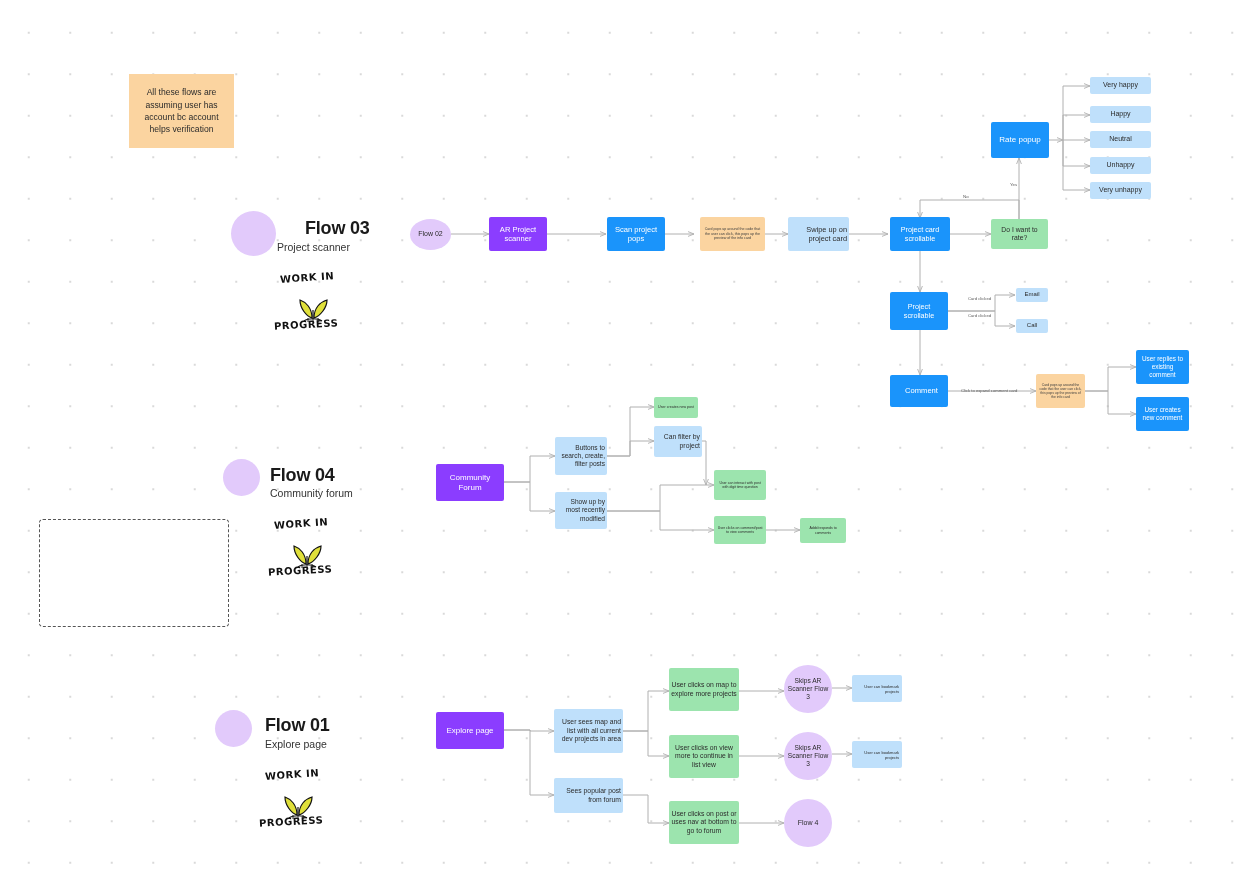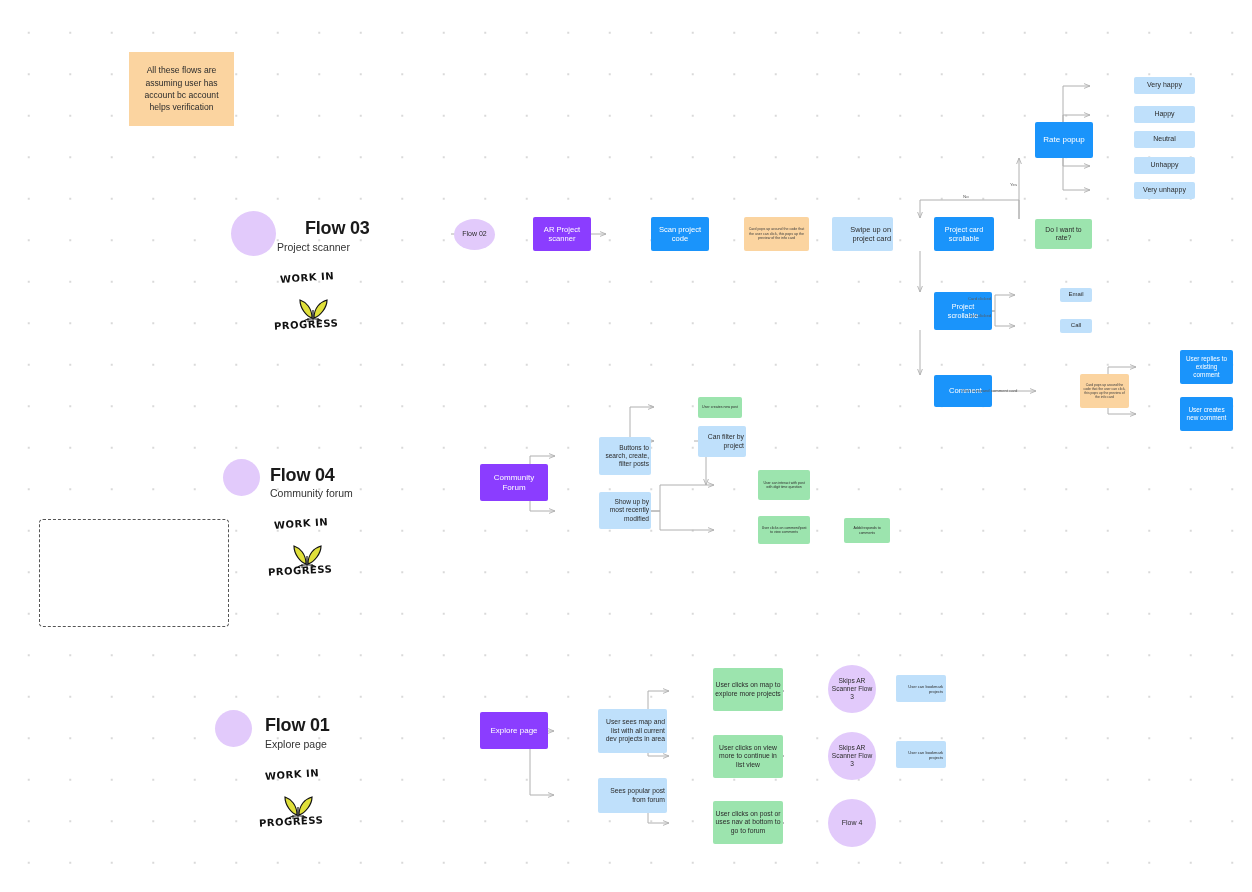--- a/index.html
+++ b/index.html
@@ -29,21 +29,20 @@
     position: absolute;
     display: flex;
     align-items: center;
     justify-content: center;
     text-align: center;
     z-index: 3;
     line-height: 1.25;
     border-radius: 2px;
     padding: 2px;
     color: #ffffff;
-    margin-left: 44px;
   }
   .n-purple { background: #8b3dff; color: #fff; }
   .n-blue   { background: #1a94fb; color: #fff; }
   .n-lblue  { background: #bfe0fb; color: #2b2b2b; text-align: right; }
   .n-orange { background: #fbd4a0; color: #3d3d3d; }
   .n-green  { background: #9ce4ae; color: #2b2b2b; }
   .n-circle { background: #e2cafb; color: #2b2b2b; border-radius: 50%; }
 
   .edge-label {
     position: absolute;
@@ -183,21 +182,21 @@
       <path d="M623,731 L648,731 L648,756 L669,756"></path>
       <path d="M623,795 L648,795 L648,823 L669,823"></path>
       <path d="M739,691 L784,691"></path>
       <path d="M739,756 L784,756"></path>
       <path d="M739,823 L784,823"></path>
       <path d="M832,688 L852,688"></path>
       <path d="M832,754 L852,754"></path>
     </g>
   </svg>
 
-  <div class="sticky" style="left:129px; top:52px; width:105px; height:74px; font-size:8.6px;">All these flows are assuming user has account bc account helps verification</div>
+  <div class="sticky" style="left:129px; top:74px; width:105px; height:74px; font-size:8.6px;">All these flows are assuming user has account bc account helps verification</div>
 
   <div class="flow-dot" style="left:231px; top:211px; width:45px; height:45px;"></div>
   <div class="flow-title" style="left:277px; top:218px; font-size:18px;margin-left:28px;">Flow 03</div>
   <div class="flow-sub" style="left:277px; top:241px; font-size:10.5px;">Project scanner</div>
 
   <div class="wip" style="left:274px; top:272px;">
     <div class="wip-top" style="left:6px; top:0px; font-size:10px; transform:rotate(-4deg);">WORK IN</div>
     <svg width="92" height="40" style="position:absolute; left:8px; top:12px;">
       <path d="M30,34 C30,24 24,18 18,16 C18,24 24,32 30,34 Z" fill="#e0e03a" stroke="#111" stroke-width="1.2"></path>
       <path d="M32,34 C32,24 38,18 45,16 C45,24 38,32 32,34 Z" fill="#e0e03a" stroke="#111" stroke-width="1.2"></path>
@@ -205,21 +204,21 @@
       <path d="M22,37 C26,34 36,34 40,37" stroke="#111" stroke-width="1.1" fill="none"></path>
       <path d="M26,38 L26,34 M31,38 L31,34 M36,38 L36,34" stroke="#111" stroke-width="0.9"></path>
     </svg>
     <div class="wip-bot" style="left:0px; top:47px; font-size:10px; transform:rotate(-3deg);">PROGRESS</div>
   </div>
 
   <div class="node n-circle" style="left:410px; top:219px; width:41px; height:31px; font-size:7px;">Flow 02</div>
 
   <div class="node n-purple" style="left:489px; top:217px; width:58px; height:34px; font-size:7.6px;">AR Project scanner</div>
 
-  <div class="node n-blue" style="left:607px; top:217px; width:58px; height:34px; font-size:7.6px;">Scan project code</div>
+  <div class="node n-blue" style="left:607px; top:217px; width:58px; height:34px; font-size:7.6px;">Scan project pops</div>
 
   <div class="node n-orange" style="left:700px; top:217px; width:65px; height:34px; font-size:3.6px; padding:3px;">Card pops up around the code that the user can click, this pops up the preview of the info card</div>
 
   <div class="node n-lblue" style="left:788px; top:217px; width:61px; height:34px; font-size:7.4px;">Swipe up on project card</div>
 
   <div class="node n-blue" style="left:890px; top:217px; width:60px; height:34px; font-size:7.2px;">Project card scrollable</div>
 
   <div class="node n-green" style="left:991px; top:219px; width:57px; height:30px; font-size:6.8px;">Do I want to rate?</div>
 
   <div class="node n-blue" style="left:991px; top:122px; width:58px; height:36px; font-size:8px;">Rate popup</div>

